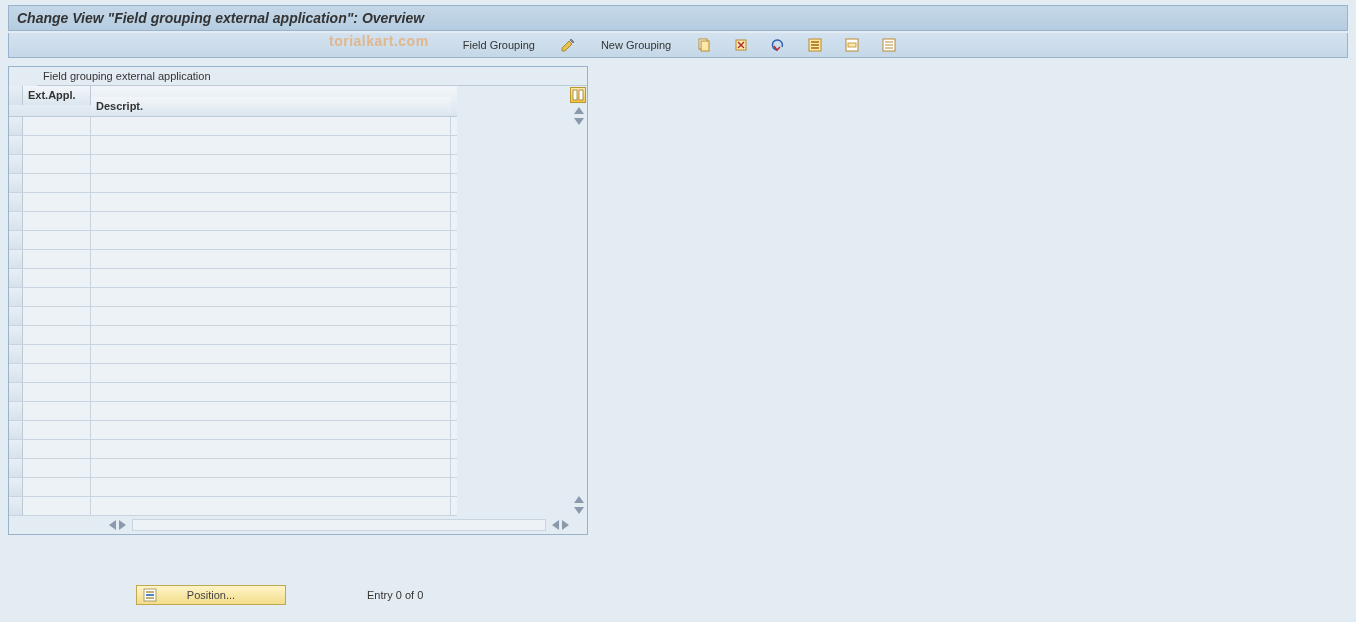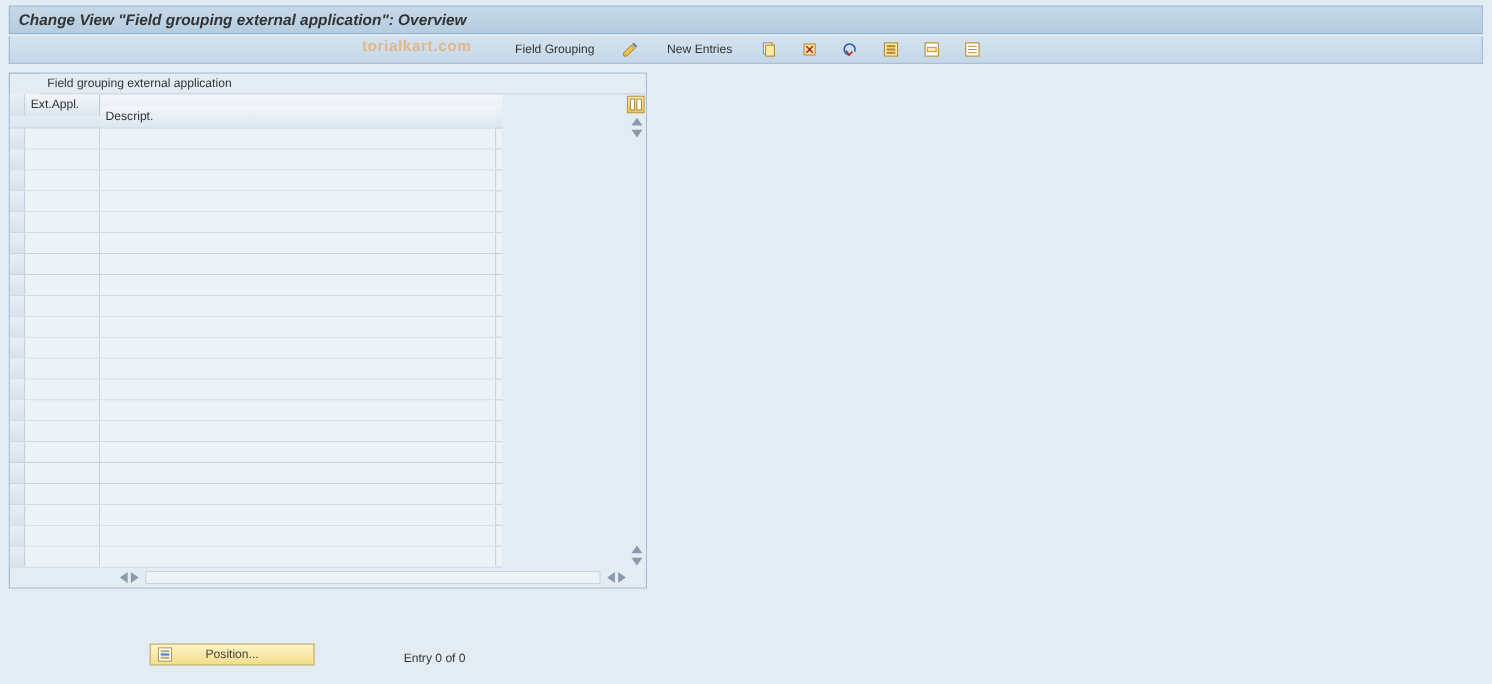--- a/index.html
+++ b/index.html
@@ -74,20 +74,21 @@
       color: #333;
       border-bottom: 1px solid #bccad8;
       margin-left: 28px;
     }
     .table-container {
       display: flex;
       background: #e4ecf3;
     }
     .table-main {
       flex: 1;
+      font-weight: bold;
     }
     .table-head-row {
       display: flex;
       background: linear-gradient(to bottom, #f2f6fa, #dce6ef);
       border-bottom: 1px solid #bccad8;
     }
     .row-selector-head {
       width: 14px;
       background: linear-gradient(to bottom, #e8eef5, #d8e2ec);
       border-right: 1px solid #bccad8;
@@ -213,21 +214,21 @@
       width: 0;
       height: 0;
       border-top: 5px solid transparent;
       border-bottom: 5px solid transparent;
       border-left: 7px solid #8a9aac;
       cursor: pointer;
     }
     .footer {
       margin-top: 50px;
       display: flex;
-      align-items: flex-end;
+      align-items: center;
       padding-left: 128px;
       gap: 70px;
     }
     .position-btn {
       background: linear-gradient(to bottom, #fff4c8, #f2dd8a);
       border: 1px solid #c0a850;
       padding: 2px 30px 2px 6px;
       display: flex;
       align-items: center;
       gap: 10px;
@@ -262,21 +263,21 @@
 </div>
 
 <div class="toolbar">
   <span class="toolbar-text">Field Grouping</span>
   <span class="toolbar-icon">
     <svg width="16" height="16" viewBox="0 0 16 16">
         <path d="M2 11 L9 4 L12 7 L5 14 L2 14 Z" fill="#e8c050" stroke="#9a7a20" stroke-width="0.8"></path>
         <path d="M10 3 L13 6 L14 5 L11 2 Z" fill="#888" stroke="#555" stroke-width="0.6"></path>
       </svg>
   </span>
-  <span class="toolbar-text">New Entries</span>
+  <span class="toolbar-text">New Grouping</span>
   <span class="toolbar-icon">
     <svg width="16" height="16" viewBox="0 0 16 16">
         <rect x="3" y="2" width="8" height="10" fill="#fff" stroke="#b88a30" stroke-width="1"></rect>
         <rect x="5" y="4" width="8" height="10" fill="#ffe9a8" stroke="#b88a30" stroke-width="1"></rect>
       </svg>
   </span>
   <span class="toolbar-icon">
     <svg width="16" height="16" viewBox="0 0 16 16">
         <rect x="3" y="3" width="10" height="10" fill="#ffe9a8" stroke="#b88a30" stroke-width="1"></rect>
         <line x1="5" y1="5" x2="11" y2="11" stroke="#b03030" stroke-width="1.5"></line>

